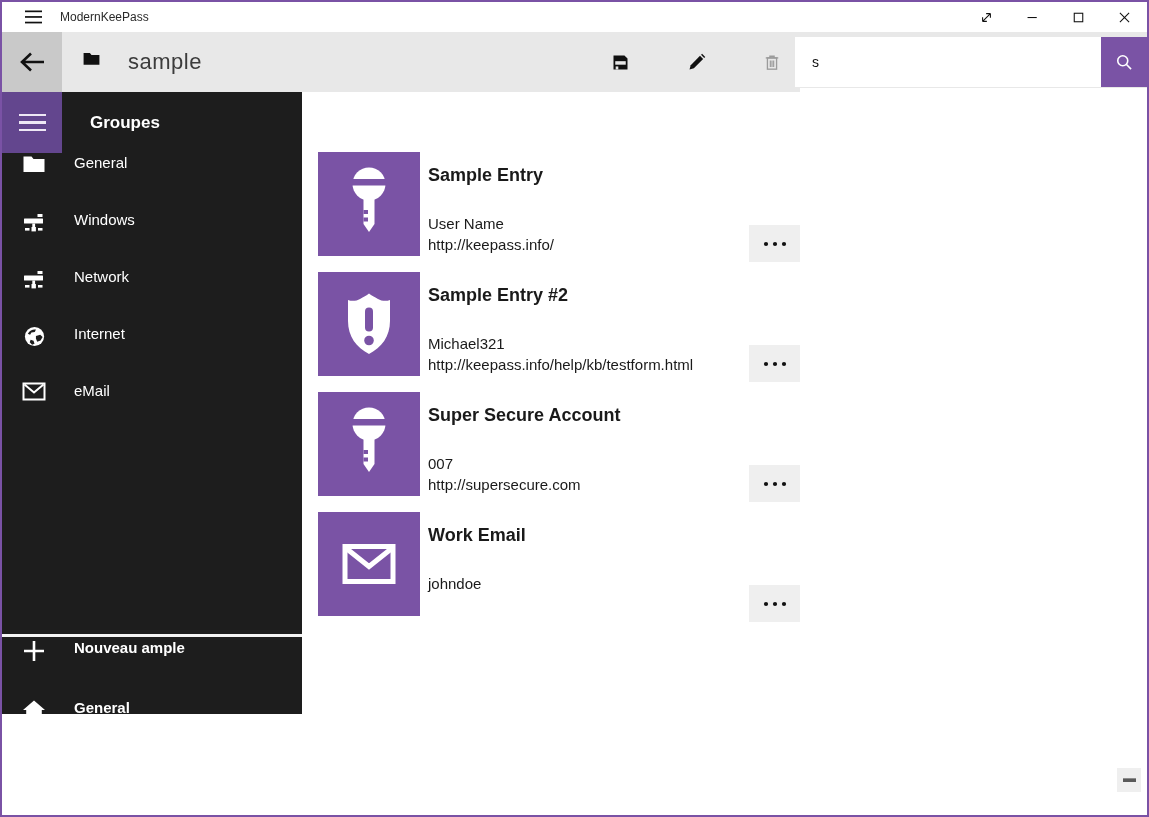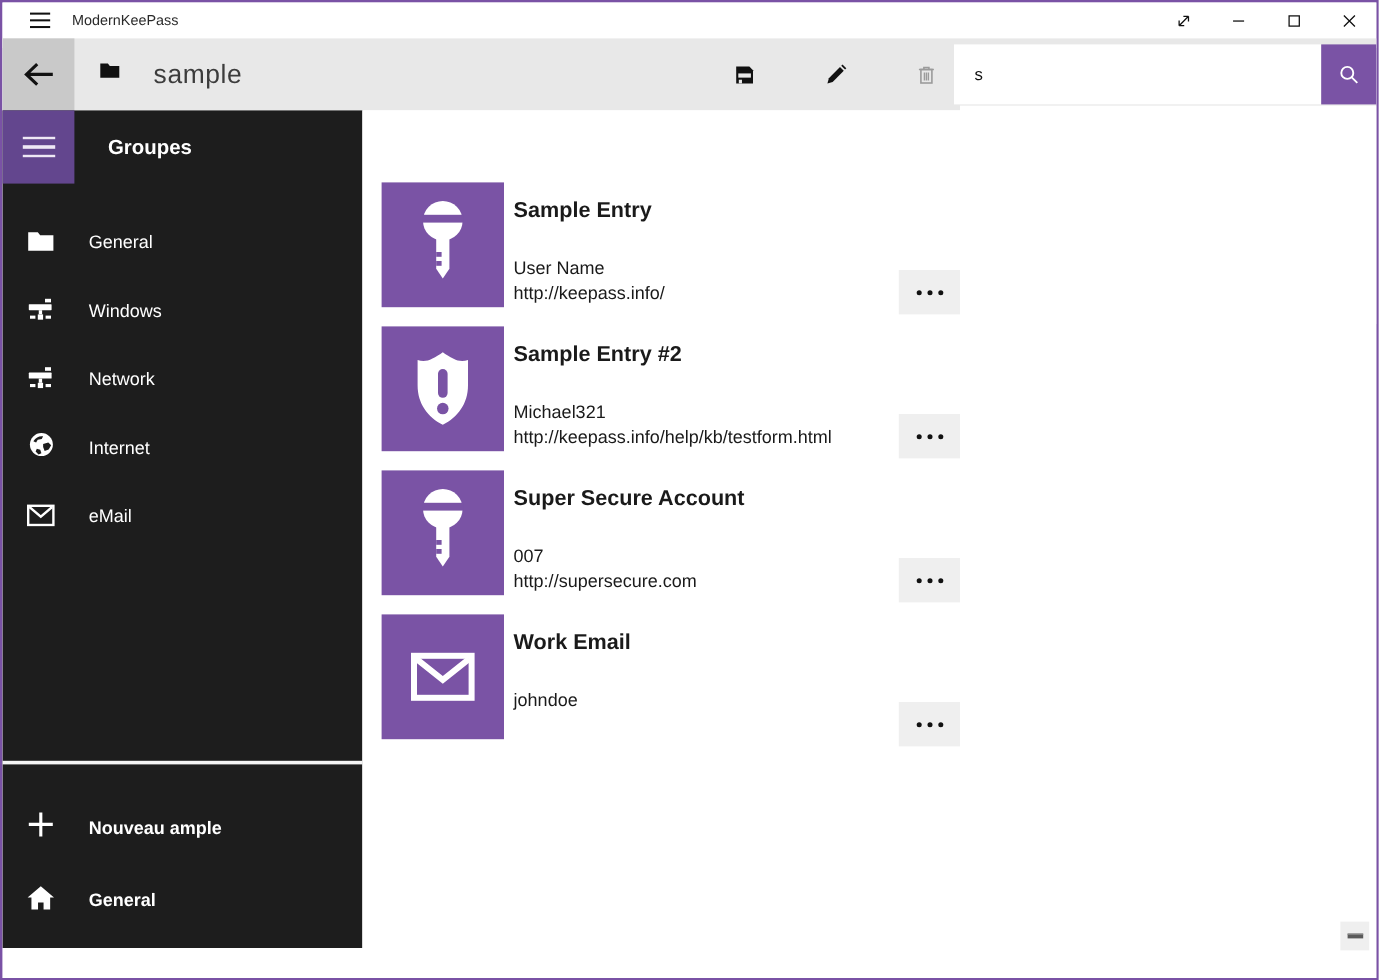--- a/index.html
+++ b/index.html
@@ -25,26 +25,26 @@
   .search-box { position:absolute; left:793px; top:35px; width:352px; height:50px; display:flex; }
   .search-input { width:306px; height:50px; background:#fff; border:none; outline:none; padding:0 0 0 17px; font-size:14px; color:#111; font-family:inherit; }
   .search-btn { width:46px; height:50px; background:#7a53a5; border:none; display:flex; align-items:center; justify-content:center; cursor:pointer; }
   .search-dropdown { position:absolute; left:798px; top:86px; width:347px; height:182px; background:#fff; padding:13px 0 0 66px; }
   .result { margin-bottom:19px; cursor:pointer; }
   .r-title { font-size:15px; font-weight:600; color:#1a1a1a; line-height:20px; }
   .r-sub { font-size:15px; color:#1a1a1a; line-height:21px; }
   .hl { color:#7a53a5; }
 
   
-  .sidebar { position:absolute; left:0; top:90px; width:300px; height:698px; background:#1d1d1d; color:#fff; }
+  .sidebar { position:absolute; left:0; top:90px; width:300px; height:622px; background:#1d1d1d; color:#fff; }
   .sb-hamburger { position:absolute; left:0; top:0; width:60px; height:61px; background:#63468e; display:flex; flex-direction:column; align-items:center; justify-content:center; gap:5px; cursor:pointer; }
   .sb-hamburger span { display:block; width:27px; height:2.5px; background:#eee8f5; }
   .sb-header { position:absolute; left:88px; top:0; height:61px; line-height:61px; font-size:17px; font-weight:700; }
   .sb-groups { position:absolute; left:0; top:62px; width:100%; }
-  .sb-item { height:57px; display:flex; align-items:flex-end; cursor:pointer; }
+  .sb-item { height:57px; display:flex; align-items:flex-start; cursor:pointer; }
   .sb-item .icon { width:24px; margin-left:20px; display:flex; justify-content:center; }
   .sb-item .lbl { margin-left:28px; font-size:15px; }
   .sb-divider { position:absolute; left:0; top:542px; width:100%; height:3px; background:#f4f4f4; }
   .sb-actions { position:absolute; left:0; top:547px; width:100%; }
   .sb-actions .sb-item { height:60px; }
   .sb-actions .lbl { font-weight:700; }
 
   
   .main { position:absolute; left:300px; top:90px; width:845px; height:723px; background:#fff; }
   .entry { position:absolute; left:316px; width:600px; height:104px; }

